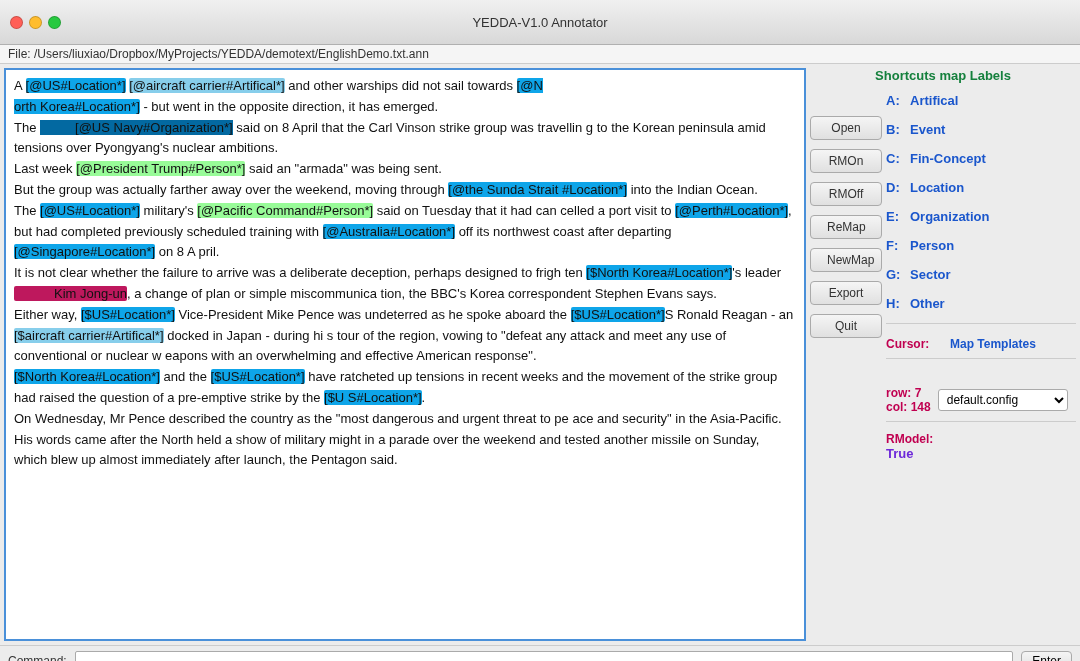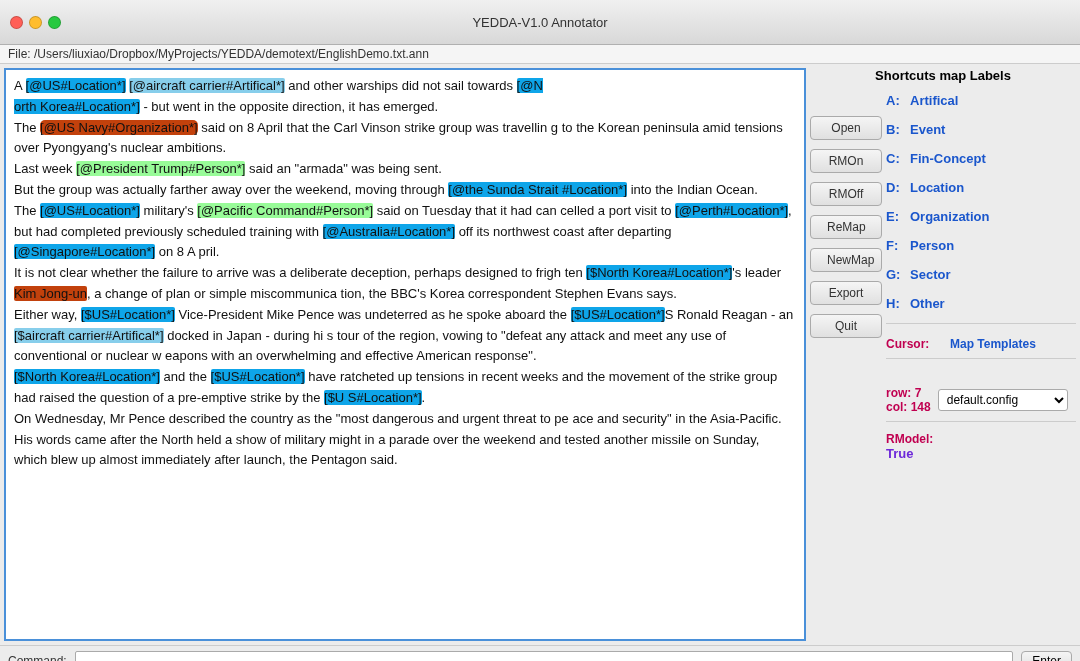--- a/index.html
+++ b/index.html
@@ -63,21 +63,21 @@
     
     
     .right-panel {
       width: 270px;
       display: flex;
       flex-direction: column;
       padding: 4px 4px 4px 0;
     }
     
     .shortcuts-title {
-      color: #000000;
+      color: #15803d;
       font-weight: bold;
       text-align: center;
       font-size: 13px;
       margin-bottom: 4px;
     }
     
     .right-inner {
       display: flex;
       gap: 0;
     }
@@ -123,24 +123,24 @@
     }
     
     .label-name {
       color: #1a56cc;
       font-size: 13px;
       font-weight: bold;
     }
     
     
     .hl-location { background: #0ea5e9; border-radius: 2px; }
-    .hl-org { background: #c2410c; border-radius: 5px; }
+    .hl-org { background: #0369a1; border-radius: 0; padding-left: 35px; }
     .hl-person { background: #98fb98; border-radius: 2px; }
     .hl-artifical { background: #87ceeb; border-radius: 2px; }
-    .hl-highlight { background: #c2410c; border-radius: 2px; }
+    .hl-highlight { background: #be185d; border-radius: 2px; padding-left: 40px; }
     
     .bottom-bar {
       display: flex;
       align-items: center;
       background: #ececec;
       border-top: 1px solid #ccc;
       padding: 1px 8px;
       gap: 8px;
       height: 30px;
     }

